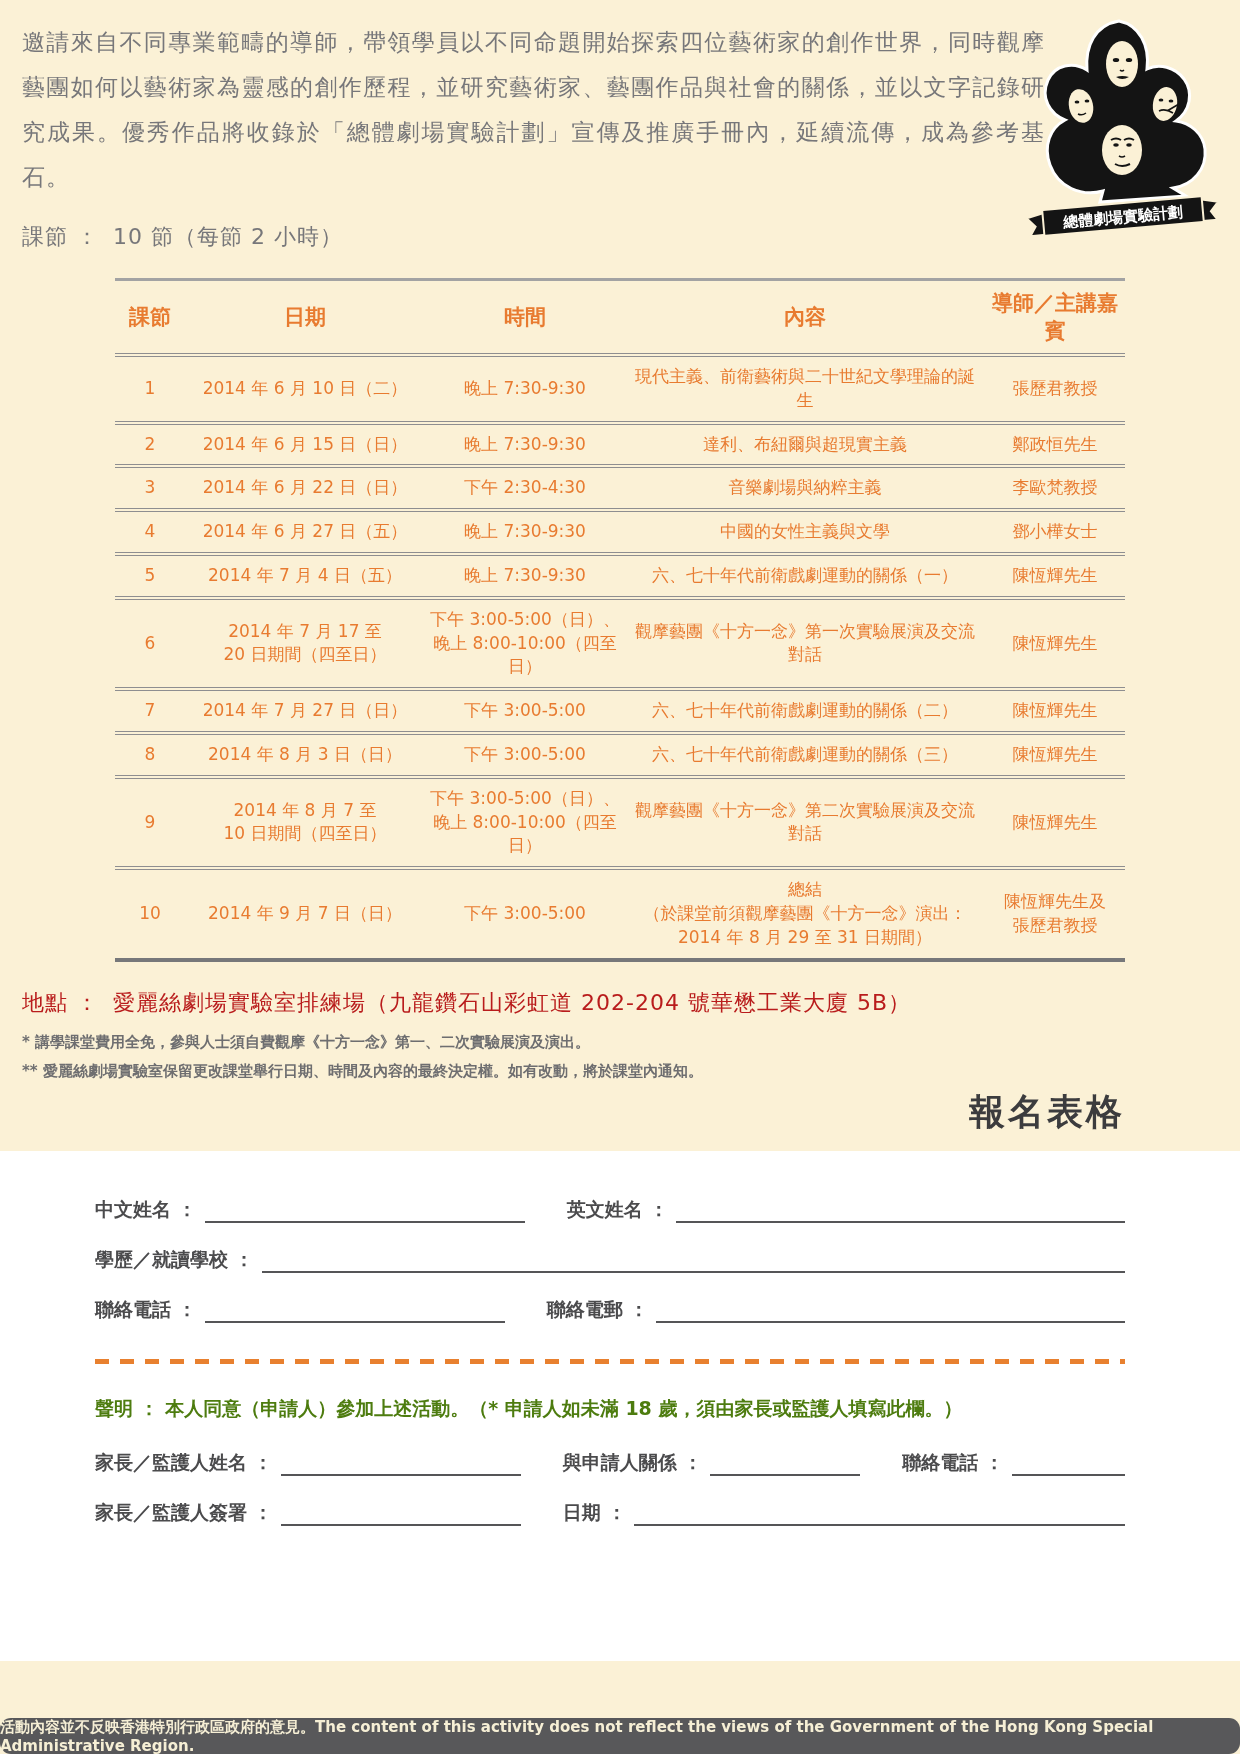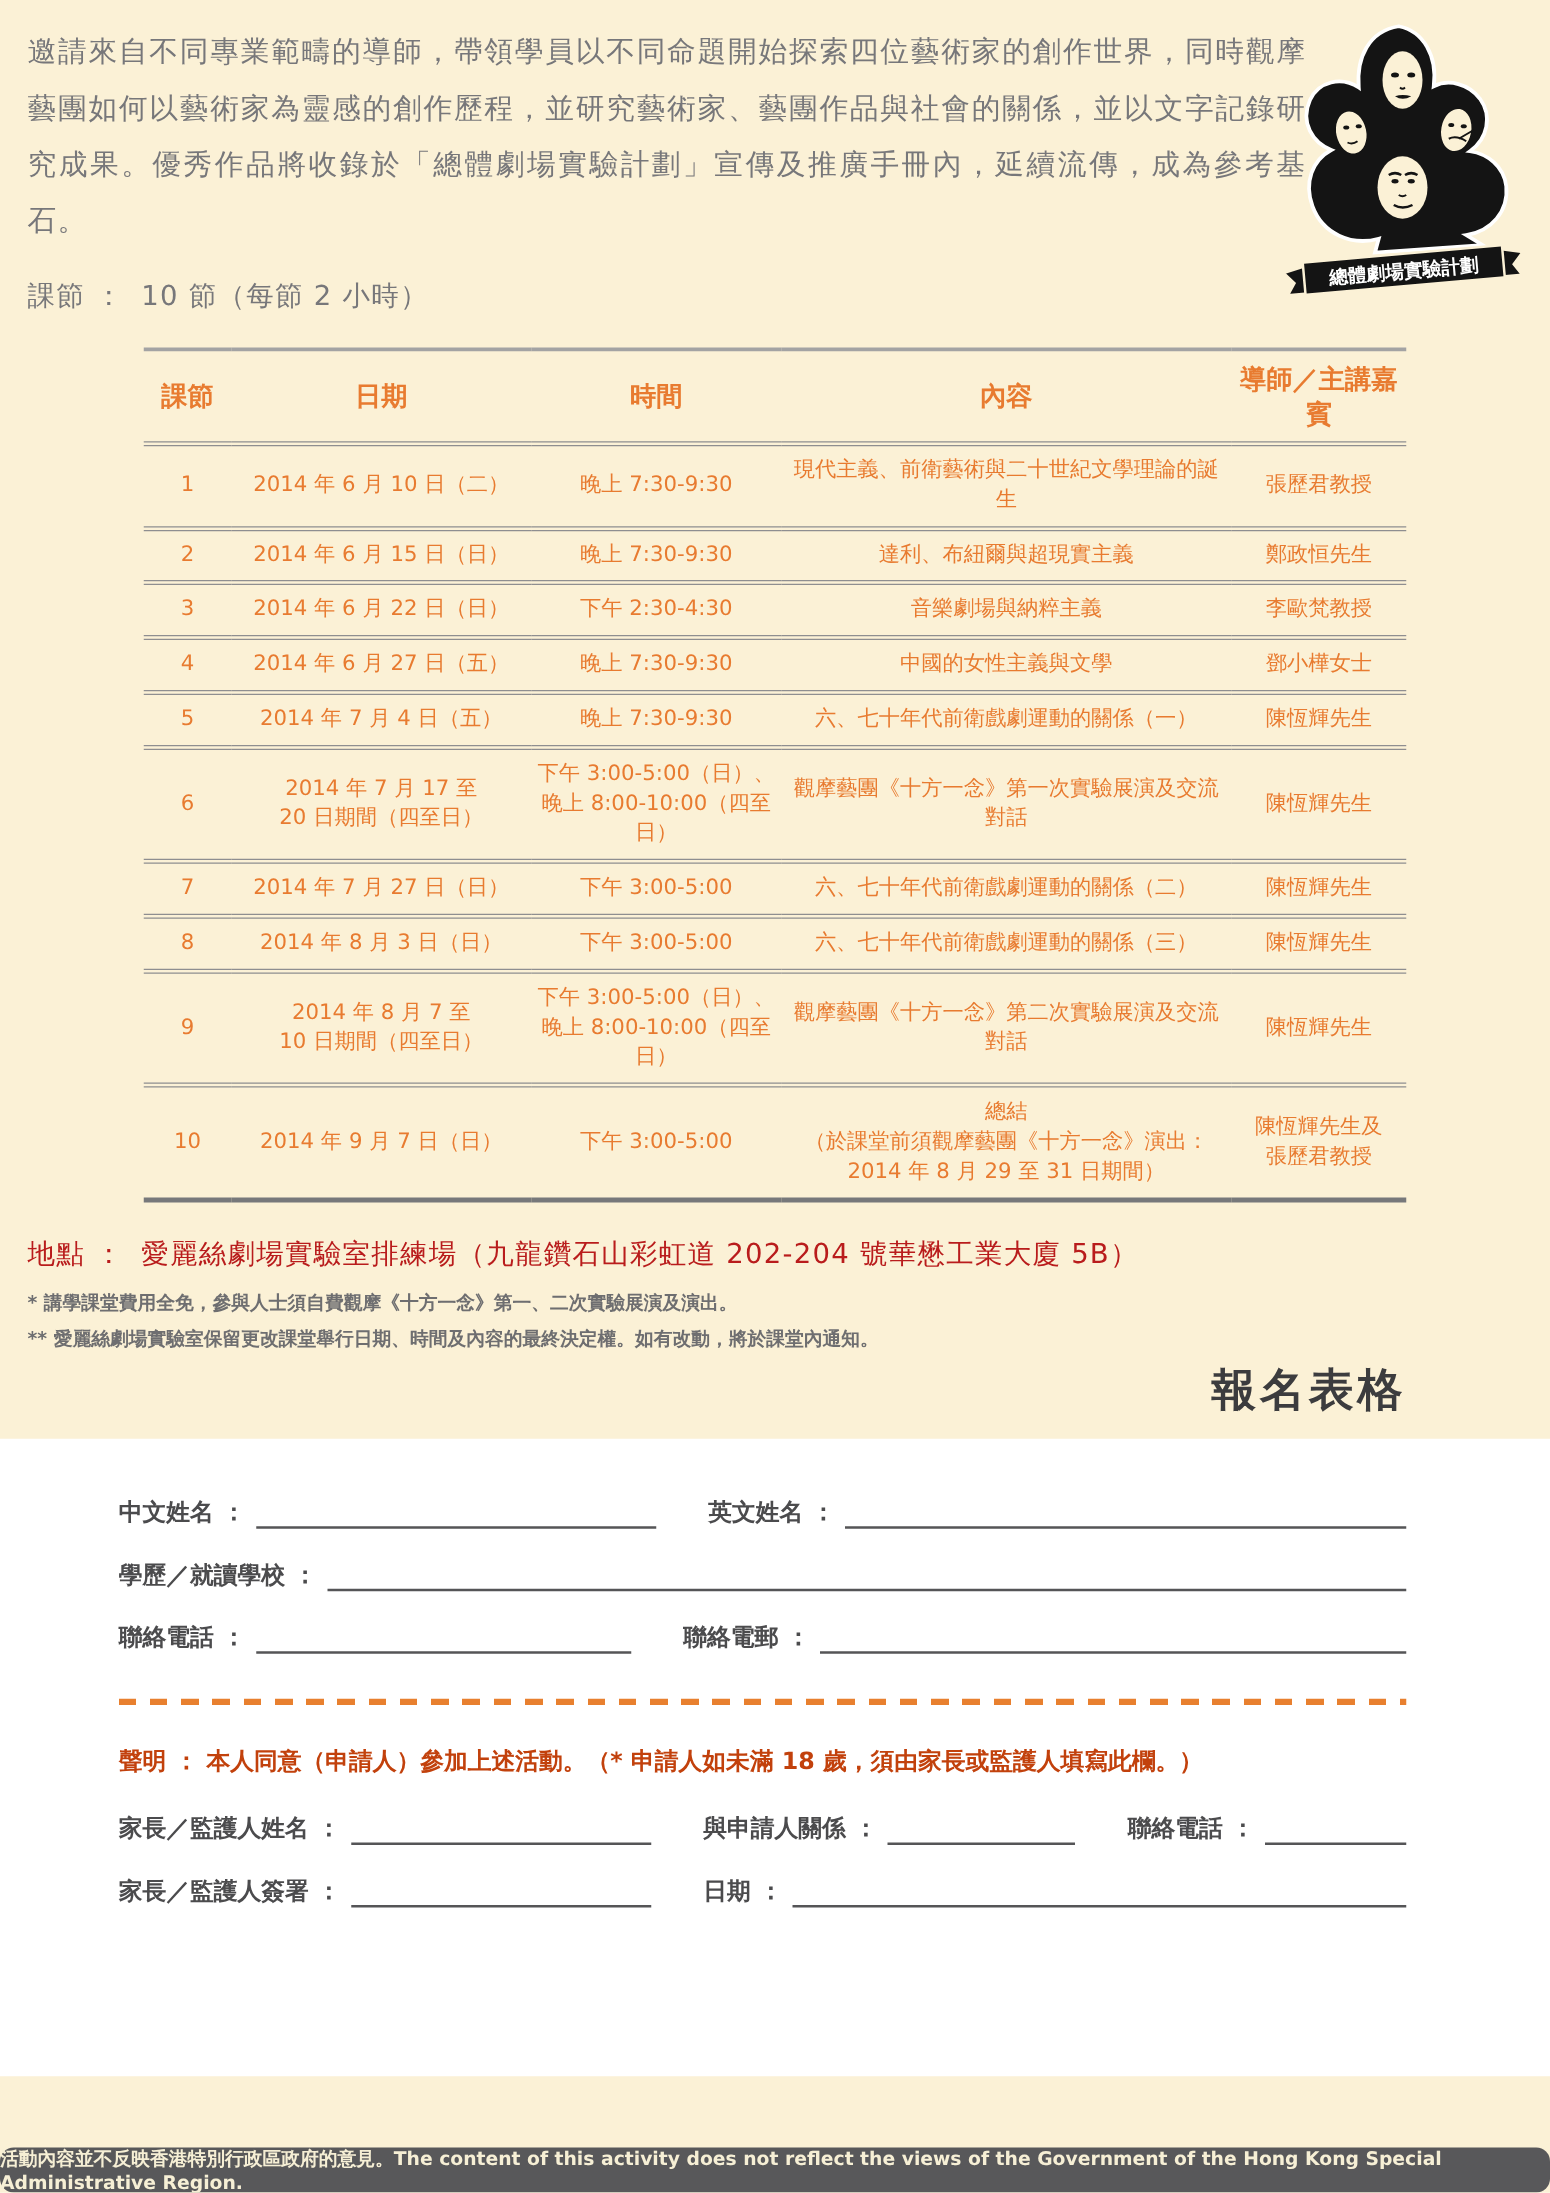--- a/index.html
+++ b/index.html
@@ -62,21 +62,21 @@
   .flabel { white-space: nowrap; padding-right: 8px; }
   .fline { border-bottom: 2px solid #555557; height: 24px; }
   .w150 { width: 150px; } .w210 { width: 210px; } .w240 { width: 240px; }
   .w300 { width: 300px; } .w320 { width: 320px; }
   .grow { flex: 1 1 auto; }
   .gap { margin-right: 42px; }
   .dash-divider {
     height: 5px; margin: 36px 0 0 0;
     background: repeating-linear-gradient(90deg, #E8802F 0 14px, transparent 14px 25px);
   }
-  .decl { margin: 32px 0 28px; color: #c2410c; font-size: 19px; font-weight: bold; }
+  .decl { margin: 32px 0 28px; color: #4d7c0f; font-size: 19px; font-weight: bold; }
   
   .disclaimer-bar {
     position: absolute; left: 0; bottom: 0; width: 100%; height: 36px;
     background: #58585A; color: #F6EFD5; font-size: 15px; font-weight: bold;
     display: flex; align-items: center; justify-content: center; border-radius: 11px;
   }
 </style>
 </head>
 <body>
 

